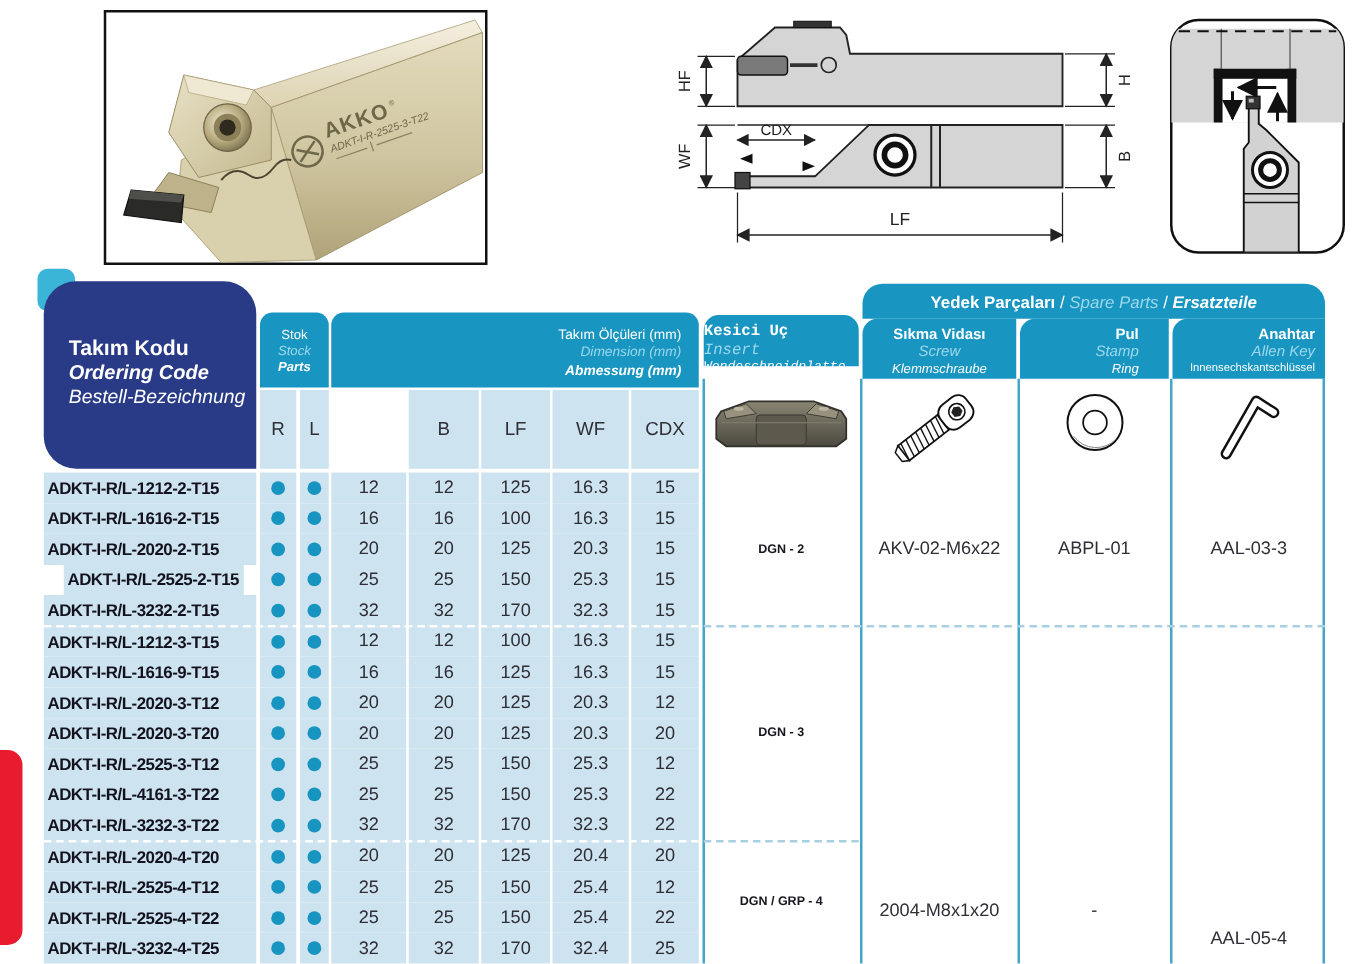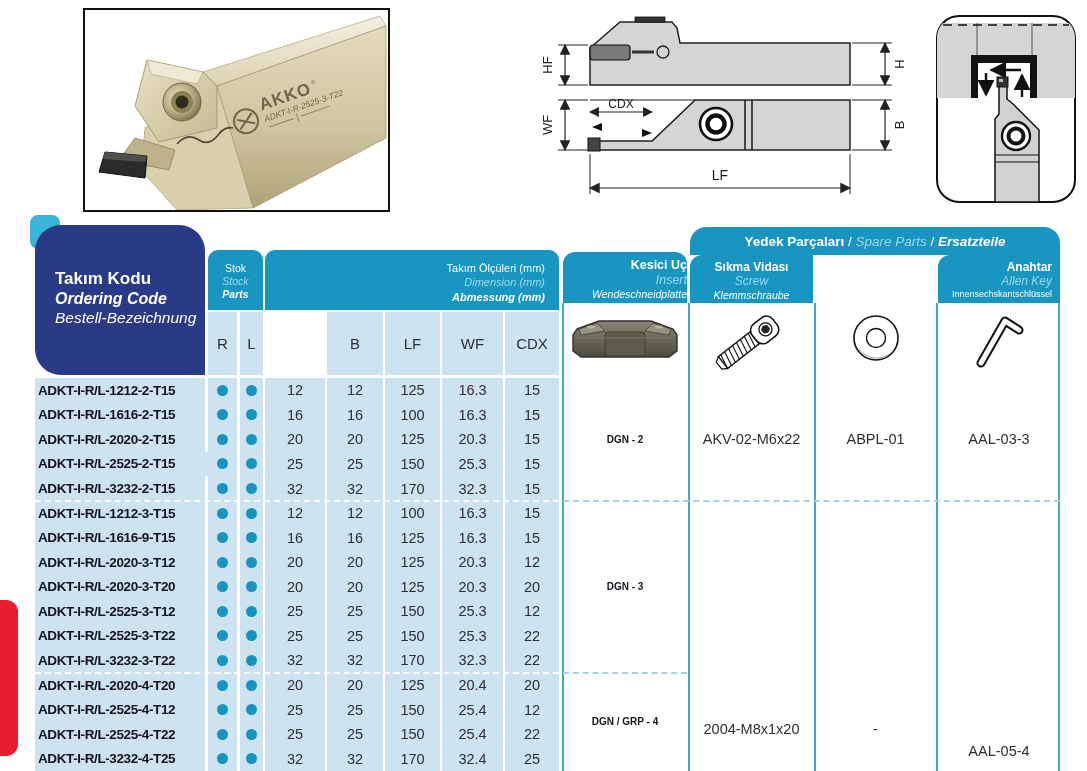--- a/index.html
+++ b/index.html
@@ -15,22 +15,22 @@
   .title-inner{position:absolute;left:20px;top:44px;color:#fff;line-height:1.2;}
   .t1{font-size:17px;font-weight:bold;}
   .t2{font-size:16px;font-weight:bold;font-style:italic;}
   .t3{font-size:15.5px;font-style:italic;}
   .corner-tab{left:-5px;top:-10px;width:30px;height:34px;background:#3ab5d8;border-radius:8px;z-index:1;}
   .teal{background:#1895c1;color:#fff;}
   .hdr-stok{left:173px;top:25px;width:55px;height:60px;border-radius:10px 10px 0 0;
             text-align:center;font-size:10.5px;line-height:1.25;padding-top:12px;box-sizing:border-box;}
   .hdr-dims{left:230px;top:25px;width:294px;height:60px;border-radius:10px 10px 0 0;
             text-align:right;font-size:11px;line-height:1.3;padding:11px 14px 0 0;box-sizing:border-box;}
-  .hdr-kesici{left:528px;top:27px;width:124px;height:51px;border-radius:12px 12px 0 0;
-              text-align:right;font-size:12.5px;line-height:1.2;padding-top:6px;box-sizing:border-box;}
+  .hdr-kesici{left:528px;top:27px;width:124px;height:41px;border-radius:12px 12px 0 0;
+              text-align:left;font-size:12.5px;line-height:1.2;padding-top:6px;box-sizing:border-box;font-family:Liberation Mono, monospace;}
   .hdr-yedek{left:655px;top:2px;width:370px;height:28px;border-radius:16px 16px 0 0;
              text-align:center;font-size:13.5px;padding-top:7px;box-sizing:border-box;}
   .hdr-screw{left:655px;top:30px;width:123px;height:48px;border-radius:12px 0 0 0;
              text-align:center;font-size:12px;line-height:1.2;padding-top:5px;box-sizing:border-box;}
   .hdr-ring{left:781px;top:30px;width:119px;height:48px;border-radius:12px 0 0 0;
             text-align:right;font-size:12px;line-height:1.2;padding:5px 24px 0 0;box-sizing:border-box;}
   .hdr-key{left:903px;top:30px;width:122px;height:48px;border-radius:12px 0 0 0;
            text-align:right;font-size:12px;line-height:1.2;padding:5px 8px 0 0;box-sizing:border-box;}
   .h-tr{font-weight:bold;color:#fff;}
   .h-trn{color:#fff;}
@@ -237,20 +237,25 @@
       <div class="h-de-i">Wendeschneidplatte</div>
     </div>
     <div class="abs teal hdr-yedek">
       <span class="h-tr">Yedek Parçaları</span><span class="h-trn"> / </span><span class="h-en">Spare Parts</span><span class="h-trn"> / </span><span class="h-de">Ersatzteile</span>
     </div>
     <div class="abs teal hdr-screw">
       <div class="h-tr">Sıkma Vidası</div>
       <div class="h-en">Screw</div>
       <div class="h-de-i">Klemmschraube</div>
     </div>
+    <div class="abs teal hdr-ring">
+      <div class="h-tr">Pul</div>
+      <div class="h-en">Stamp</div>
+      <div class="h-de-i">Ring</div>
+    </div>
     <div class="abs teal hdr-key">
       <div class="h-tr">Anahtar</div>
       <div class="h-en">Allen Key</div>
       <div class="h-de-sm">Innensechskantschlüssel</div>
     </div>
 
     <div id="sub-row" class="abs sub-row" style="left:0;width:1025px;">
         <div class="abs cellbg sub-lab" style="left: 173px; top: 0px; width: 29px; height: 63px;">R</div>
         <div class="abs cellbg sub-lab" style="left: 205px; top: 0px; width: 23px; height: 63px;">L</div>
         <div class="abs cellbg sub-lab" style="left: 292px; top: 0px; width: 56px; height: 63px;">B</div>
@@ -355,21 +360,21 @@
           <div class="row-cell" style="left: 205px; width: 23px;">
             <div class="dot"></div>
           </div>
           <div class="row-cell num" style="left: 230px; width: 60px;">20</div>
           <div class="row-cell num" style="left: 292px; width: 56px;">20</div>
           <div class="row-cell num" style="left: 350px; width: 55px;">125</div>
           <div class="row-cell num" style="left: 407px; width: 61px;">20.3</div>
           <div class="row-cell num" style="left: 470px; width: 54px;">15</div>
         </div>
         <div class="abs" style="left: 0px; top: 226.688px; width: 524px; height: 24.5625px;">
-          <div class="row-cell code-cell" style="left: 0px; width: 202px;">ADKT-I-R/L-2525-2-T15</div>
+          <div class="row-cell code-cell" style="left: 16px; width: 144px;">ADKT-I-R/L-2525-2-T15</div>
           <div class="row-cell" style="left: 173px; width: 29px;">
             <div class="dot"></div>
           </div>
           <div class="row-cell" style="left: 205px; width: 23px;">
             <div class="dot"></div>
           </div>
           <div class="row-cell num" style="left: 230px; width: 60px;">25</div>
           <div class="row-cell num" style="left: 292px; width: 56px;">25</div>
           <div class="row-cell num" style="left: 350px; width: 55px;">150</div>
           <div class="row-cell num" style="left: 407px; width: 61px;">25.3</div>
@@ -453,21 +458,21 @@
           <div class="row-cell" style="left: 205px; width: 23px;">
             <div class="dot"></div>
           </div>
           <div class="row-cell num" style="left: 230px; width: 60px;">25</div>
           <div class="row-cell num" style="left: 292px; width: 56px;">25</div>
           <div class="row-cell num" style="left: 350px; width: 55px;">150</div>
           <div class="row-cell num" style="left: 407px; width: 61px;">25.3</div>
           <div class="row-cell num" style="left: 470px; width: 54px;">12</div>
         </div>
         <div class="abs" style="left: 0px; top: 398.625px; width: 524px; height: 24.5625px;">
-          <div class="row-cell code-cell" style="left: 0px; width: 170px;">ADKT-I-R/L-2525-3-T22</div>
+          <div class="row-cell code-cell" style="left: 0px; width: 170px;">ADKT-I-R/L-4161-3-T22</div>
           <div class="row-cell" style="left: 173px; width: 29px;">
             <div class="dot"></div>
           </div>
           <div class="row-cell" style="left: 205px; width: 23px;">
             <div class="dot"></div>
           </div>
           <div class="row-cell num" style="left: 230px; width: 60px;">25</div>
           <div class="row-cell num" style="left: 292px; width: 56px;">25</div>
           <div class="row-cell num" style="left: 350px; width: 55px;">150</div>
           <div class="row-cell num" style="left: 407px; width: 61px;">25.3</div>

